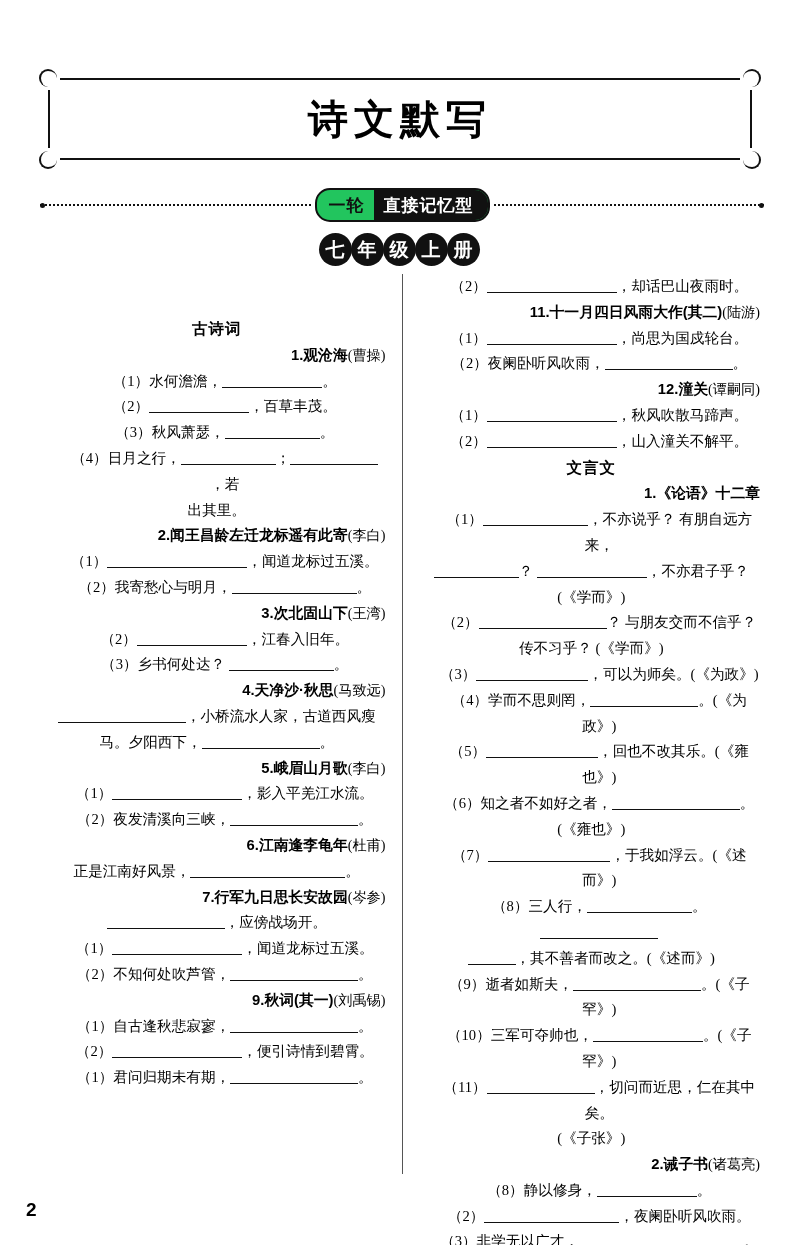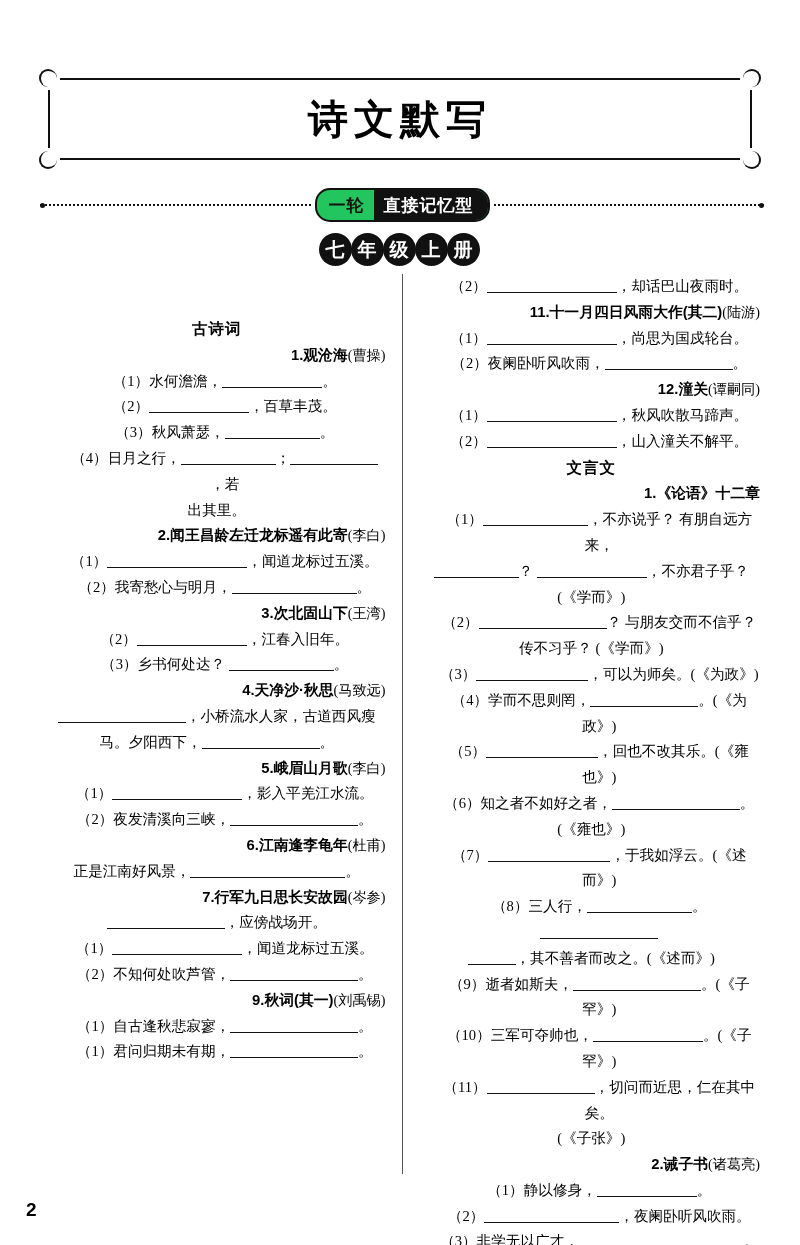--- a/index.html
+++ b/index.html
@@ -263,20 +263,21 @@
       <div class="q"><span>（1）</span><span class="blank" style="width: 130px;"></span><span>，影入平羌江水流。</span></div>
       <div class="q"><span>（2）夜发清溪向三峡，</span><span class="blank" style="width: 128px;"></span><span>。</span></div>
       <div class="poem-title"><span>6.</span><span>江南逢李龟年</span><span class="author">(杜甫)</span></div>
       <div class="q cont"><span>正是江南好风景，</span><span class="blank" style="width: 155px;"></span><span>。</span></div>
       <div class="poem-title"><span>7.</span><span>行军九日思长安故园</span><span class="author">(岑参)</span></div>
       <div class="q cont"><span class="blank" style="width: 118px;"></span><span>，应傍战场开。</span></div>
       <div class="q"><span>（1）</span><span class="blank" style="width: 130px;"></span><span>，闻道龙标过五溪。</span></div>
       <div class="q"><span>（2）不知何处吹芦管，</span><span class="blank" style="width: 128px;"></span><span>。</span></div>
       <div class="poem-title"><span>9.</span><span>秋词(其一)</span><span class="author">(刘禹锡)</span></div>
       <div class="q"><span>（1）自古逢秋悲寂寥，</span><span class="blank" style="width: 128px;"></span><span>。</span></div>
+      <div class="q"><span>（2）</span><span class="blank" style="width: 130px;"></span><span>，便引诗情到碧霄。</span></div>
       <div class="q"><span>（1）君问归期未有期，</span><span class="blank" style="width: 128px;"></span><span>。</span></div>
     </div>
   <div class="divider"></div>
   <div class="col right">
       <div class="q"><span>（2）</span><span class="blank" style="width: 130px;"></span><span>，却话巴山夜雨时。</span></div>
       <div class="poem-title"><span>11.</span><span>十一月四日风雨大作(其二)</span><span class="author">(陆游)</span></div>
       <div class="q"><span>（1）</span><span class="blank" style="width: 130px;"></span><span>，尚思为国戍轮台。</span></div>
       <div class="q"><span>（2）夜阑卧听风吹雨，</span><span class="blank" style="width: 128px;"></span><span>。</span></div>
       <div class="poem-title"><span>12.</span><span>潼关</span><span class="author">(谭嗣同)</span></div>
       <div class="q"><span>（1）</span><span class="blank" style="width: 130px;"></span><span>，秋风吹散马蹄声。</span></div>
@@ -294,19 +295,19 @@
       <div class="q"><span>（6）知之者不如好之者，</span><span class="blank" style="width: 128px;"></span><span>。</span></div>
       <div class="q cont"><span>(《雍也》)</span></div>
       <div class="q"><span>（7）</span><span class="blank" style="width: 122px;"></span><span>，于我如浮云。(《述而》)</span></div>
       <div class="q"><span>（8）三人行，</span><span class="blank" style="width: 105px;"></span><span>。 </span><span class="blank" style="width: 118px;"></span></div>
       <div class="q cont"><span class="blank" style="width: 48px;"></span><span>，其不善者而改之。(《述而》)</span></div>
       <div class="q"><span>（9）逝者如斯夫，</span><span class="blank" style="width: 128px;"></span><span>。(《子罕》)</span></div>
       <div class="q"><span>（10）三军可夺帅也，</span><span class="blank" style="width: 110px;"></span><span>。(《子罕》)</span></div>
       <div class="q"><span>（11）</span><span class="blank" style="width: 108px;"></span><span>，切问而近思，仁在其中矣。</span></div>
       <div class="q cont"><span>(《子张》)</span></div>
       <div class="poem-title"><span>2.</span><span>诫子书</span><span class="author">(诸葛亮)</span></div>
-      <div class="q"><span>（1）静以修身，</span><span class="blank" style="width: 100px;"></span><span>。</span></div>
+      <div class="q"><span>（8）静以修身，</span><span class="blank" style="width: 100px;"></span><span>。</span></div>
       <div class="q"><span>（2）</span><span class="blank" style="width: 135px;"></span><span>，夜阑卧听风吹雨。</span></div>
       <div class="q"><span>（3）非学无以广才，</span><span class="blank" style="width: 165px;"></span><span>。</span></div>
     </div>
 </div>
 
 <div class="pageno">2</div>
 
 </body></html>

